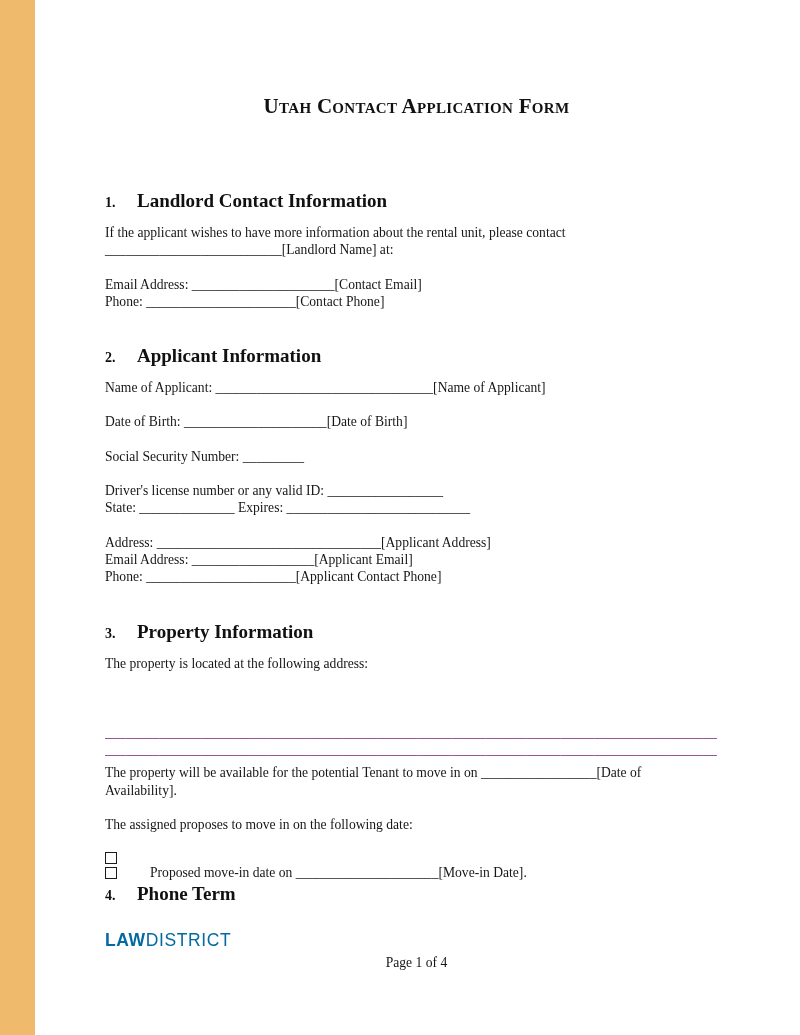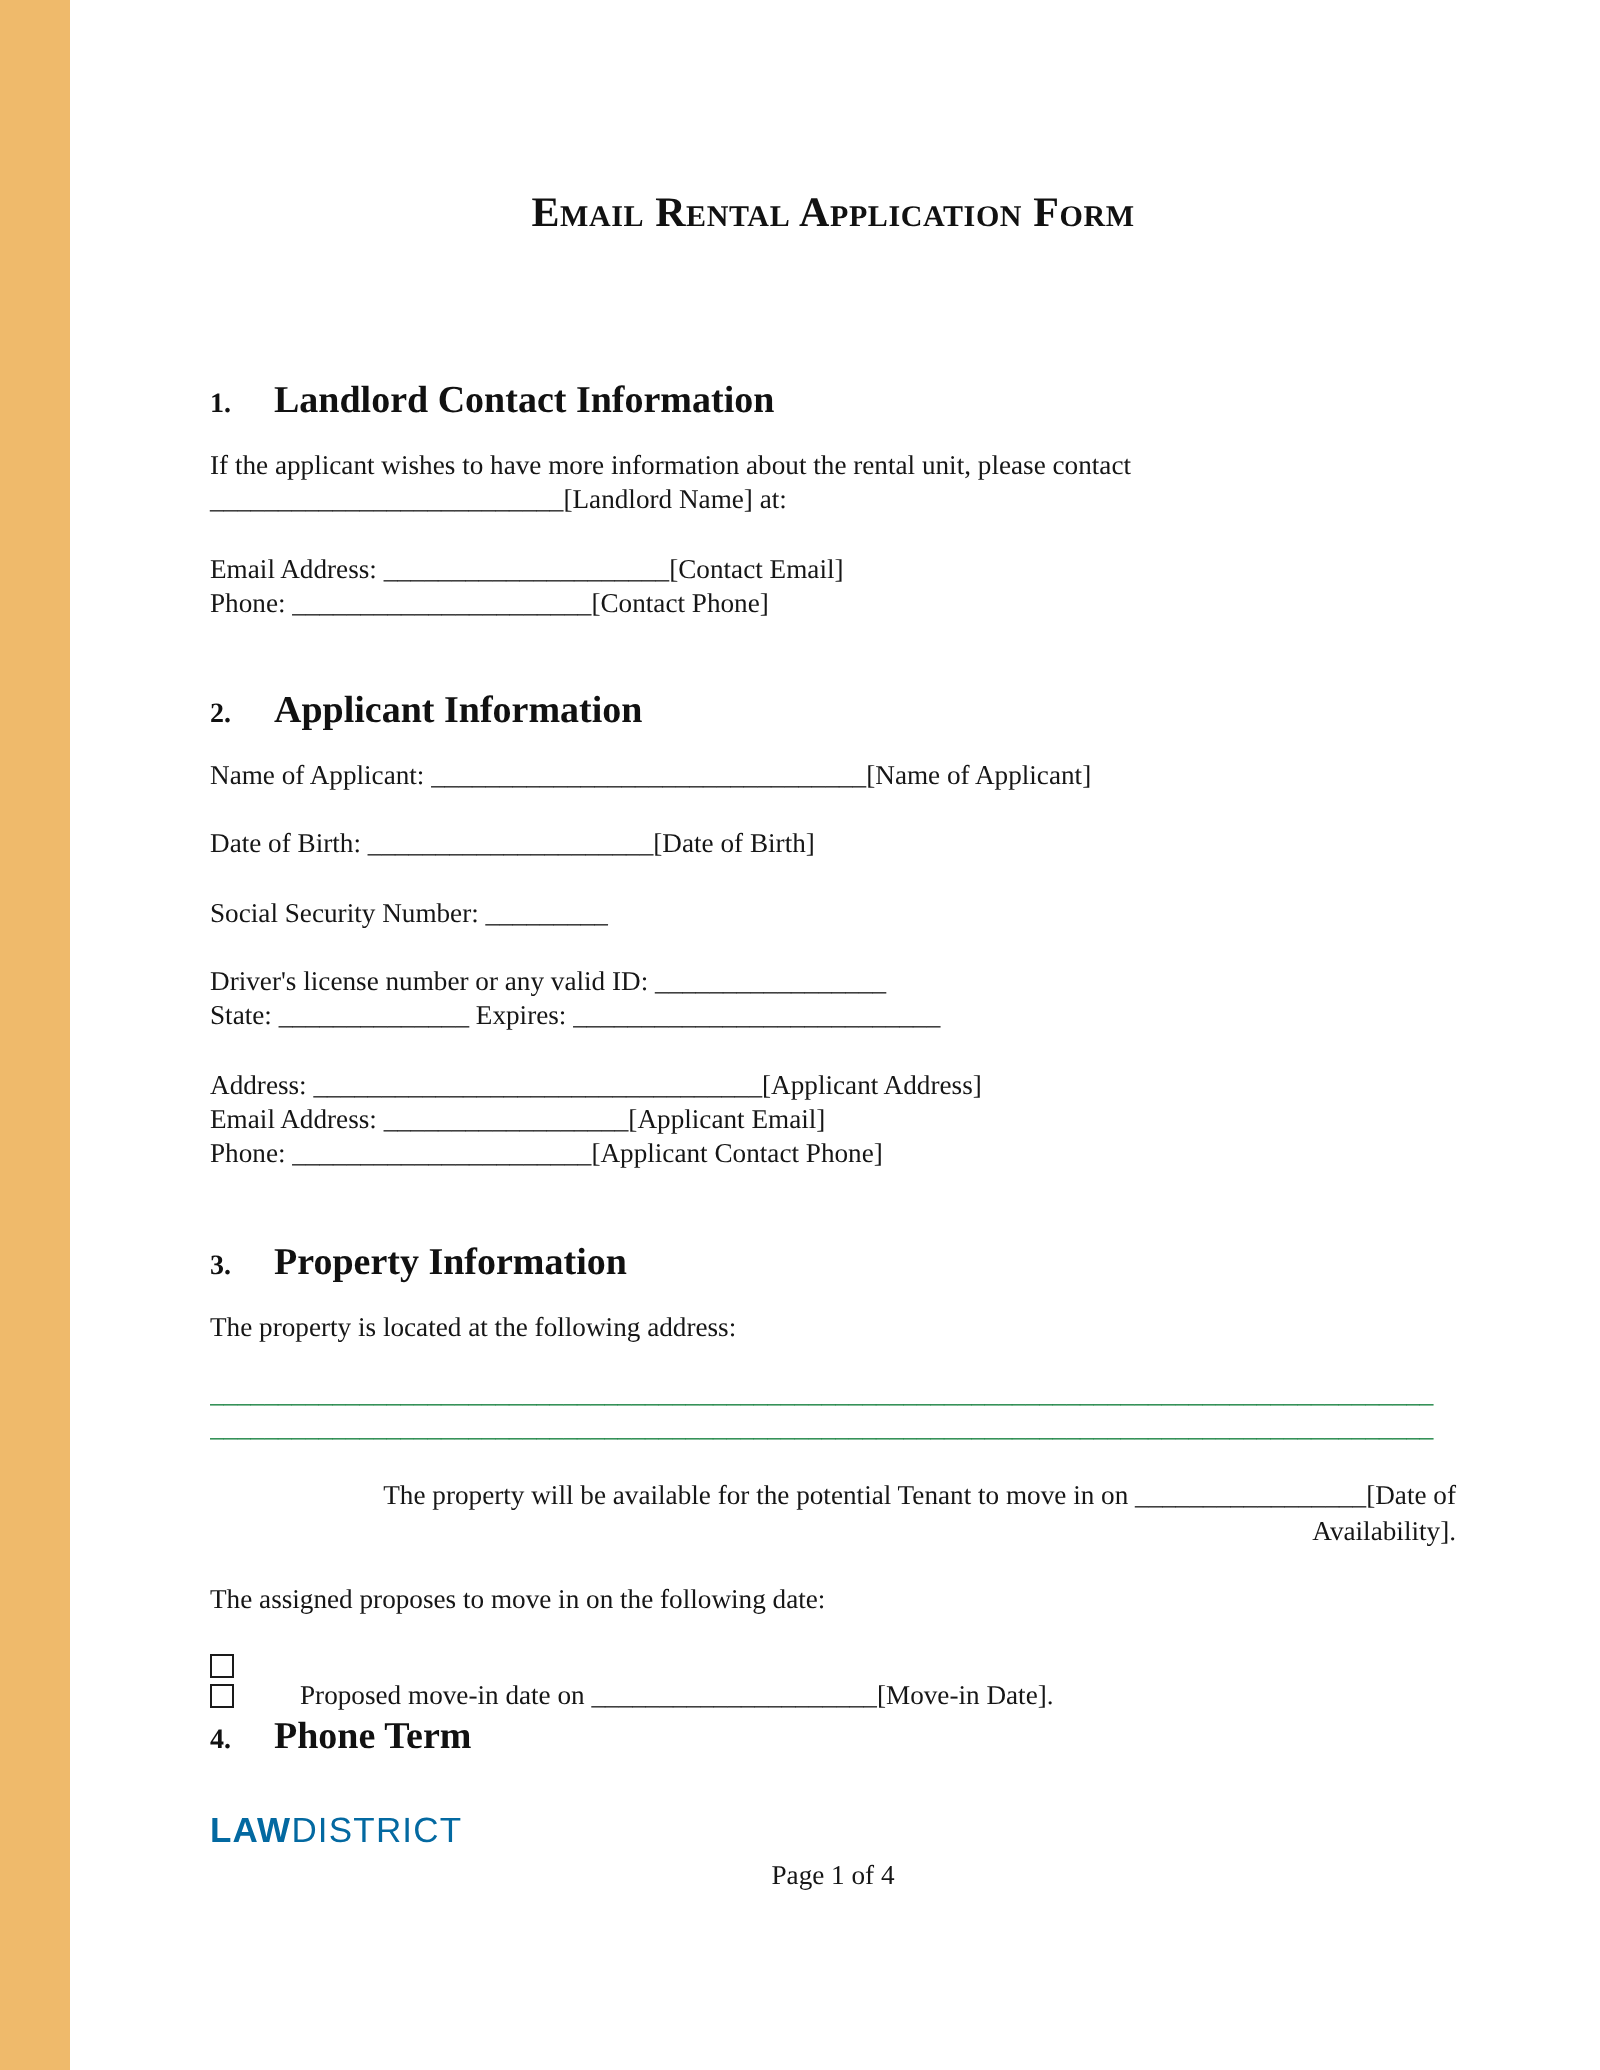--- a/index.html
+++ b/index.html
@@ -46,26 +46,26 @@
   }
   .h2 .num { width: 32px; flex: none; font-size: 14px; }
   .h2 .htxt { font-size: 19px; }
   .h2.first-heading { margin-top: 72px; }
   .h2.tight { margin-top: 2px; }
   p.para {
     margin: 17px 0 0 0;
     white-space: pre-line;
   }
   p.para.first { margin-top: 0; }
-  p.para.after-blanks { margin-top: 17px; text-align: right; }
+  p.para.after-blanks { margin-top: 6px; }
   .blanks {
-    margin-top: 16px;
+    margin-top: 52px;
     white-space: nowrap;
     overflow: hidden;
-    color: #15803d;
+    color: #701a75;
   }
   .blank-line { height: 17.3px; }
   .opts { margin-top: 16px; }
   .opt { display: flex; line-height: 17.3px; }
   .cb {
     box-sizing: border-box;
     flex: none;
     width: 12px; height: 12px;
     margin-top: 3px;
     border: 1px solid #1a1a1a;
@@ -87,21 +87,21 @@
     line-height: 17.3px;
   }
 </style>
 </head>
 <body>
 
 <div class="stripe"></div>
 
 <div class="content">
 
-  <h1 class="title">Email Rental Application Form</h1>
+  <h1 class="title">Utah Contact Application Form</h1>
 
   <div class="h2 first-heading">
     <span class="num">1.</span>
     <span class="htxt">Landlord Contact Information</span>
   </div>
   <p class="para first">If the applicant wishes to have more information about the rental unit, please contact
 __________________________[Landlord Name] at:</p>
   <p class="para">Email Address: _____________________[Contact Email]
 Phone: ______________________[Contact Phone]</p>
 

